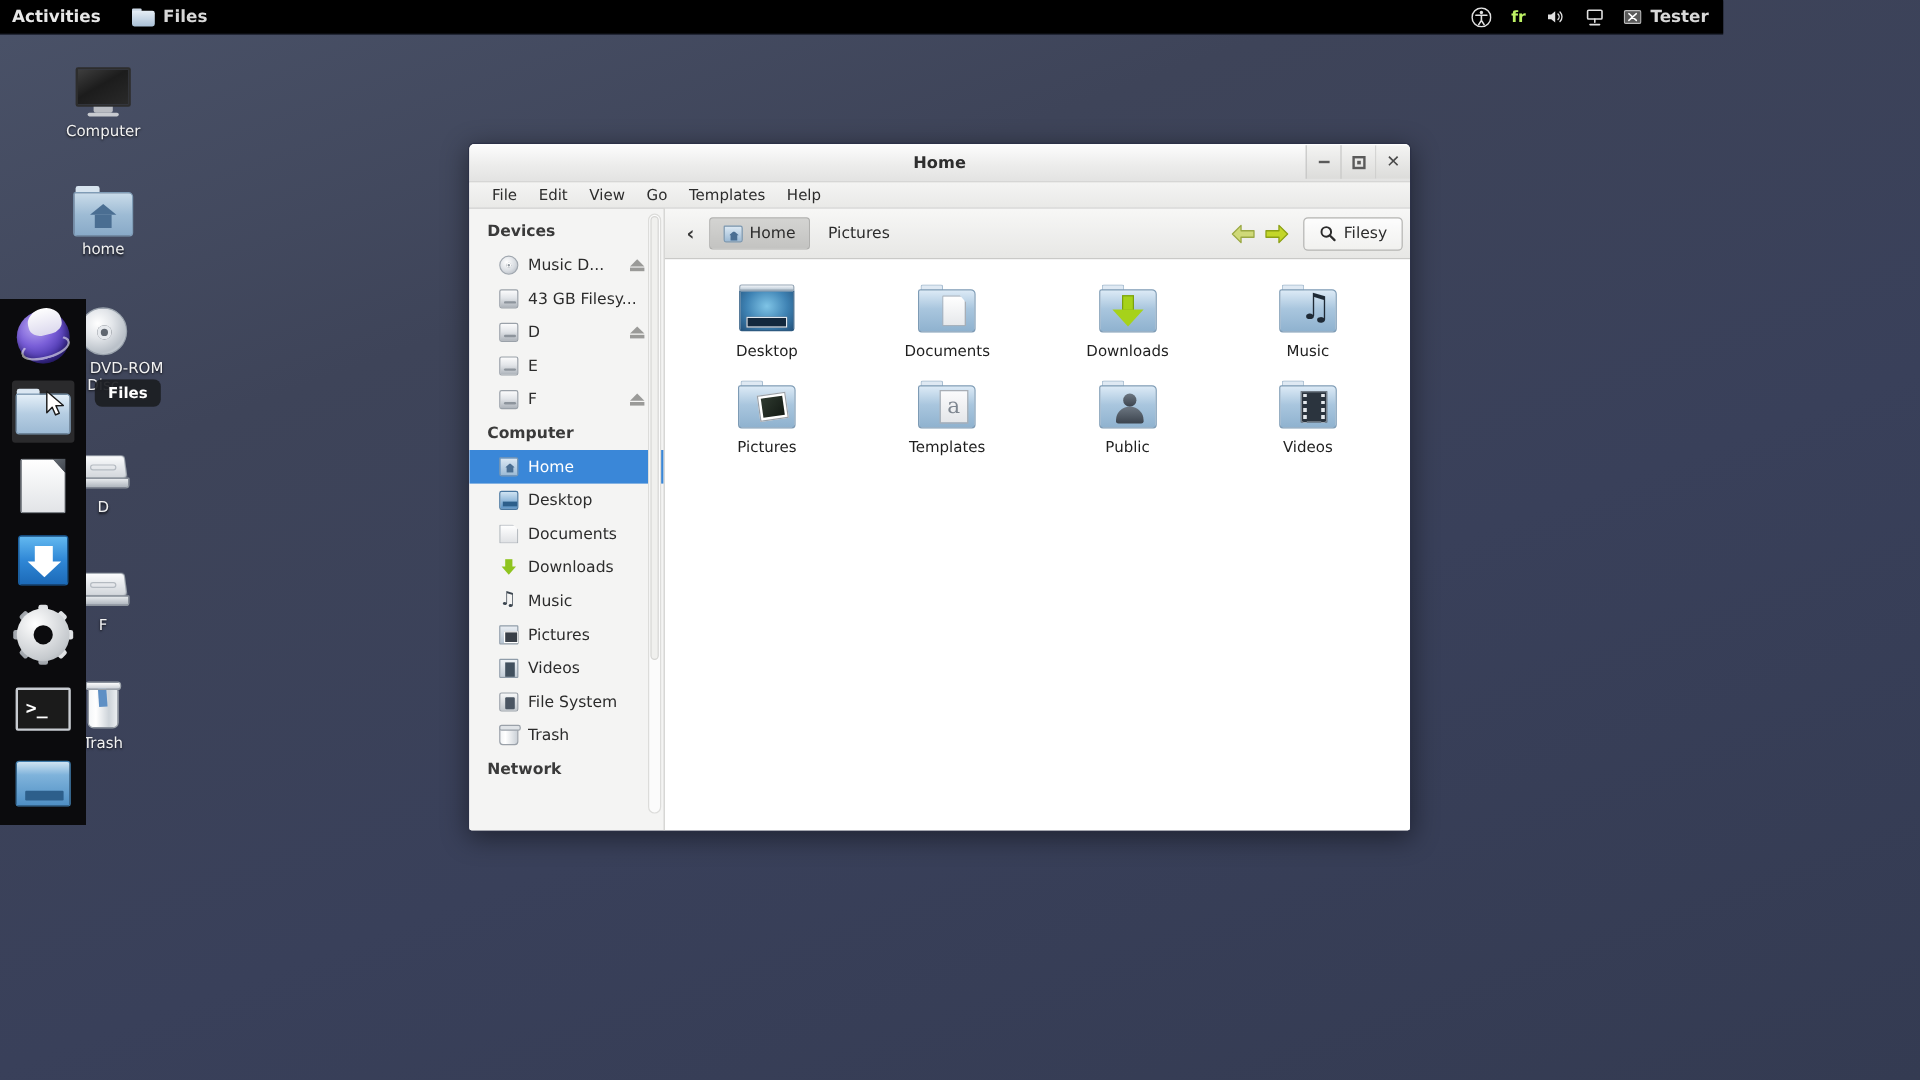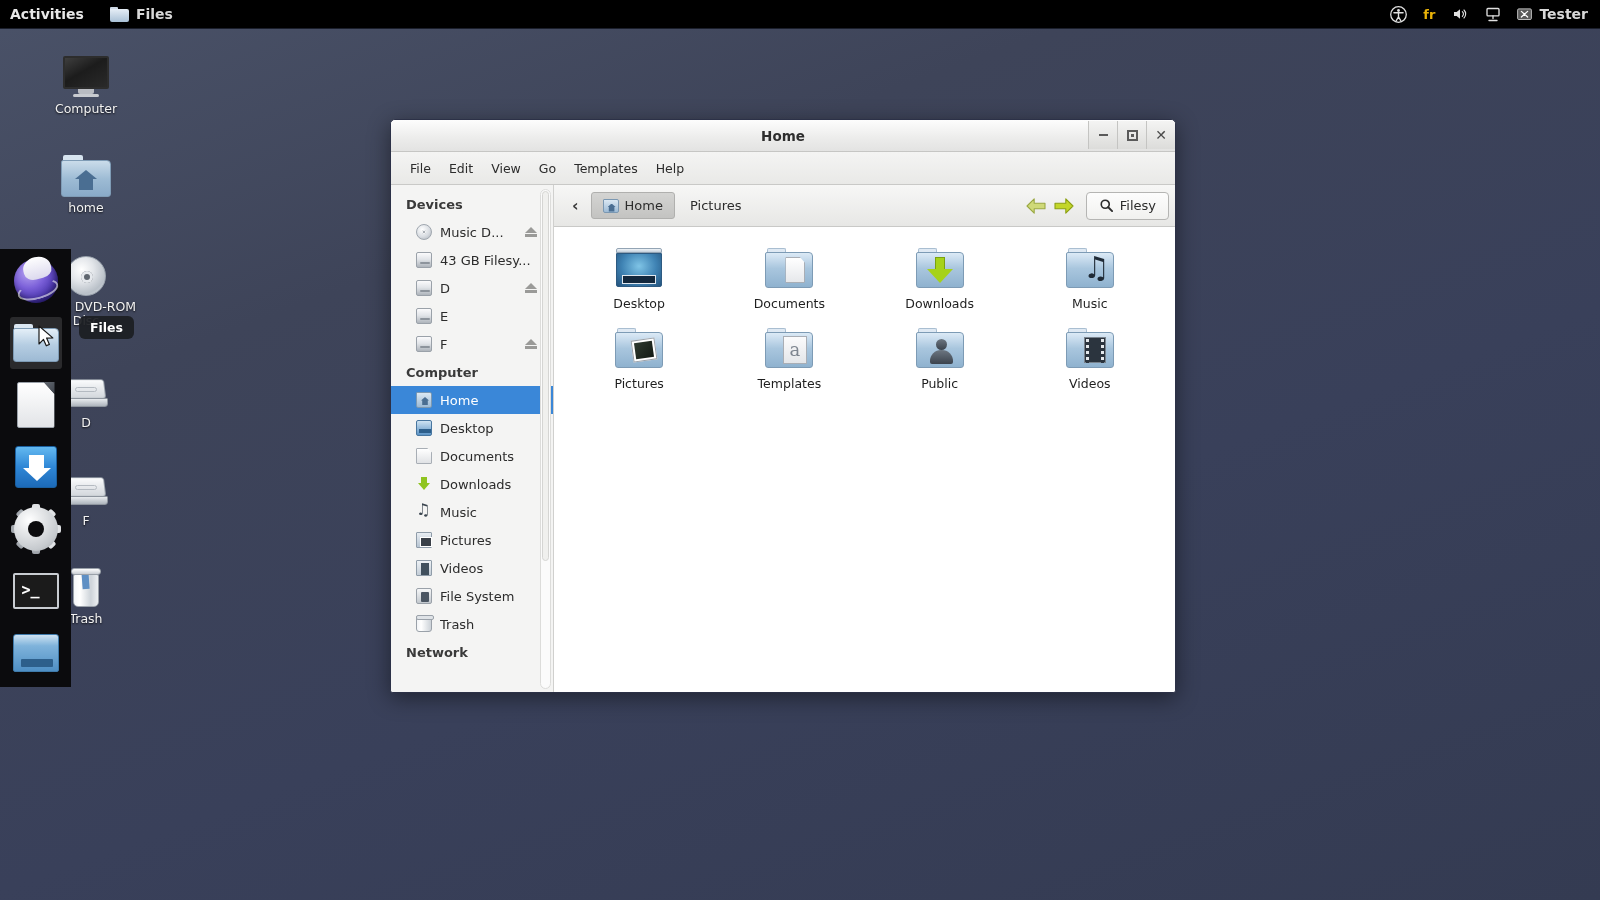--- a/index.html
+++ b/index.html
@@ -13,21 +13,21 @@
   
   #desktop {
     position: relative;
     width: 1600px; height: 900px;
     background: linear-gradient(160deg, #4a5268 0%, #3e4459 28%, #39405a 60%, #343b52 100%);
   }
 
   
   #topbar {
     position: absolute; top: 0; left: 0;
-    width: 1600px; height: 28px;
+    width: 1436px; height: 28px;
     background: #000000;
     display: flex; align-items: center;
     color: #d8d8d8;
     font-size: 14px; font-weight: bold;
     z-index: 500;
     box-shadow: 0 1px 0 #1b1f2c;
   }
   #topbar .tb-activities {
     padding: 0 14px 0 10px; height: 28px;
     display: flex; align-items: center;
@@ -54,21 +54,21 @@
   #topbar .tb-clock {
     position: absolute; left: 0; right: 0; text-align: center;
     font-size: 14px; font-weight: bold; color: #e9e9e9;
     pointer-events: none;
   }
   #topbar .tb-right {
     margin-left: auto; display: flex; align-items: center;
     gap: 16px; padding-right: 12px; z-index: 5;
   }
   #topbar .tb-right .tb-item { display: flex; align-items: center; cursor: pointer; }
-  #topbar .tb-lang { font-size: 13px; font-weight: bold; color: #eab308; }
+  #topbar .tb-lang { font-size: 13px; font-weight: bold; color: #bef264; }
   #topbar .tb-user { display: flex; align-items: center; gap: 7px; cursor: pointer; }
 
   
   .desk-icon {
     position: absolute;
     width: 104px;
     text-align: center;
     cursor: pointer;
     user-select: none;
   }
@@ -312,21 +312,21 @@
     border-left: 1px solid #c4c4c2;
     cursor: pointer; color: #4a4a4a; font-size: 12px;
   }
   #fm-titlebar .wbtn.close { border-radius: 0 4px 0 0; }
   .wb-min { width: 9px; height: 2px; background: #5a5a5a; }
   .wb-max { width: 11px; height: 11px; border: 2px solid #5a5a5a; position: relative; }
   .wb-max::after { content:""; position:absolute; inset:2px; background:#5a5a5a; }
   .wb-close { font-size: 14px; line-height: 12px; color: #4a4a4a; font-weight: 500; }
 
   #fm-menubar {
-    height: 33px; display: flex; align-items: center;
+    height: 22px; display: flex; align-items: center;
     background: linear-gradient(180deg,#f4f4f3,#e9e9e7);
     border-bottom: 1px solid #c9c9c7;
     padding-left: 10px; gap: 0;
   }
   #fm-menubar .mi {
     font-size: 12.5px; color: #2c2c2c;
     padding: 3px 9px; cursor: pointer; border-radius: 2px;
   }
 
   #fm-body { flex: 1; display: flex; min-height: 0; }

